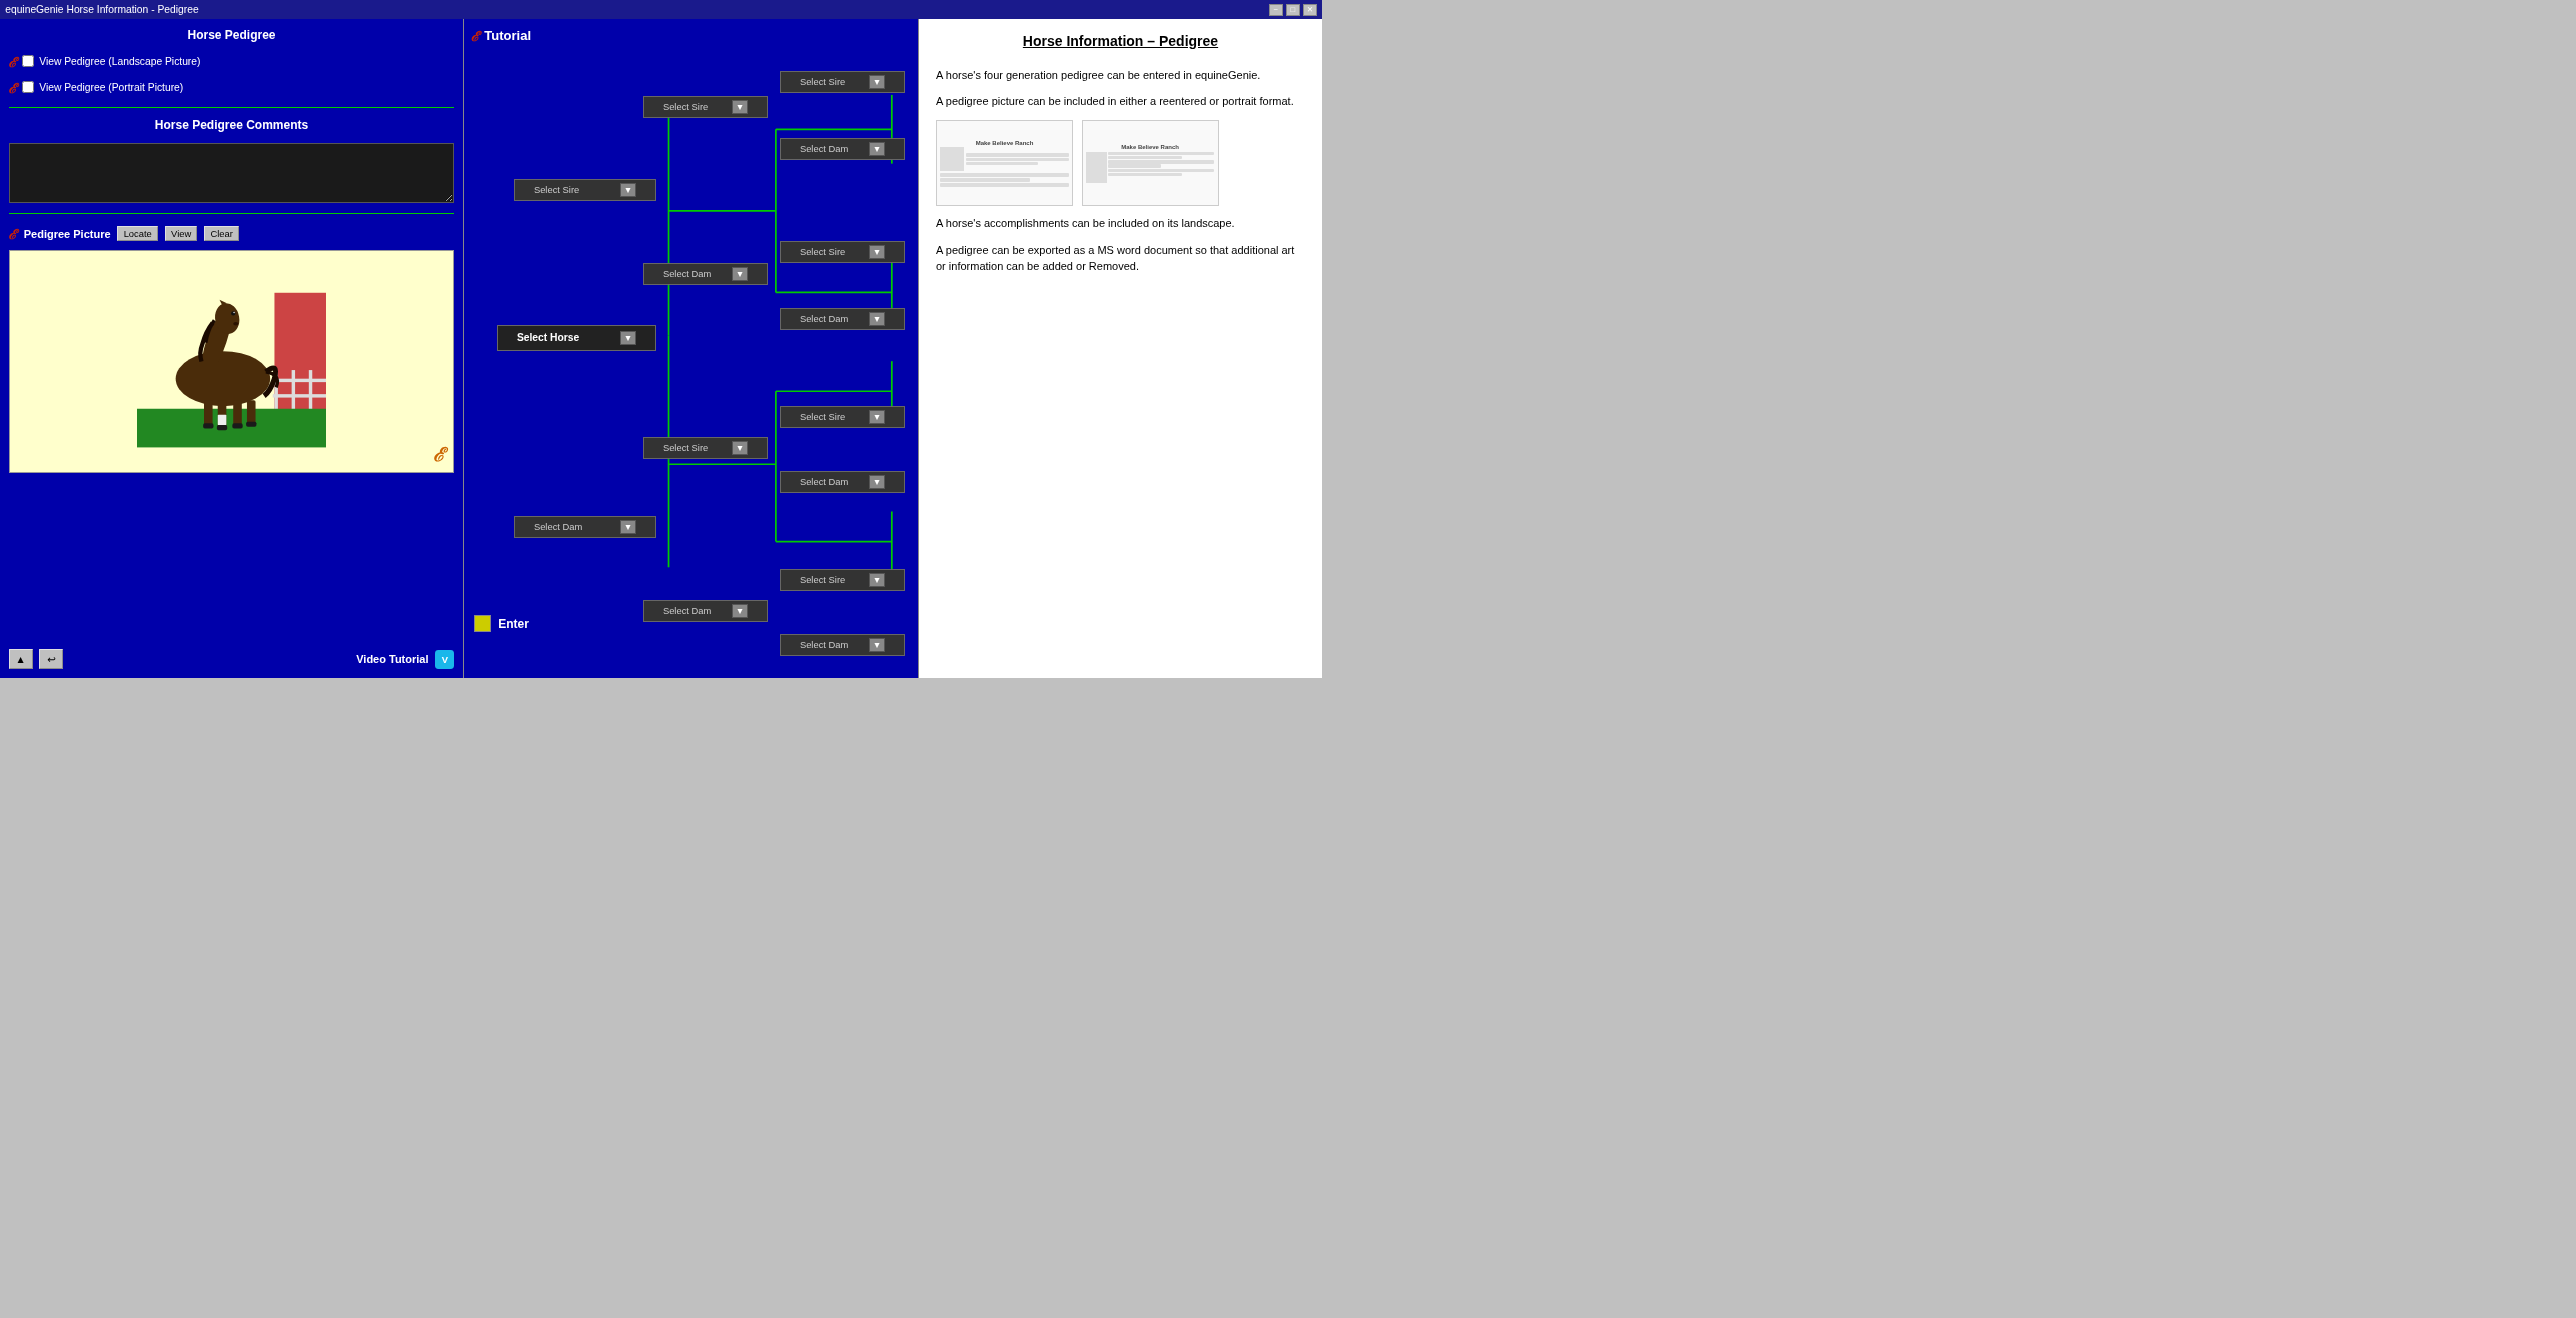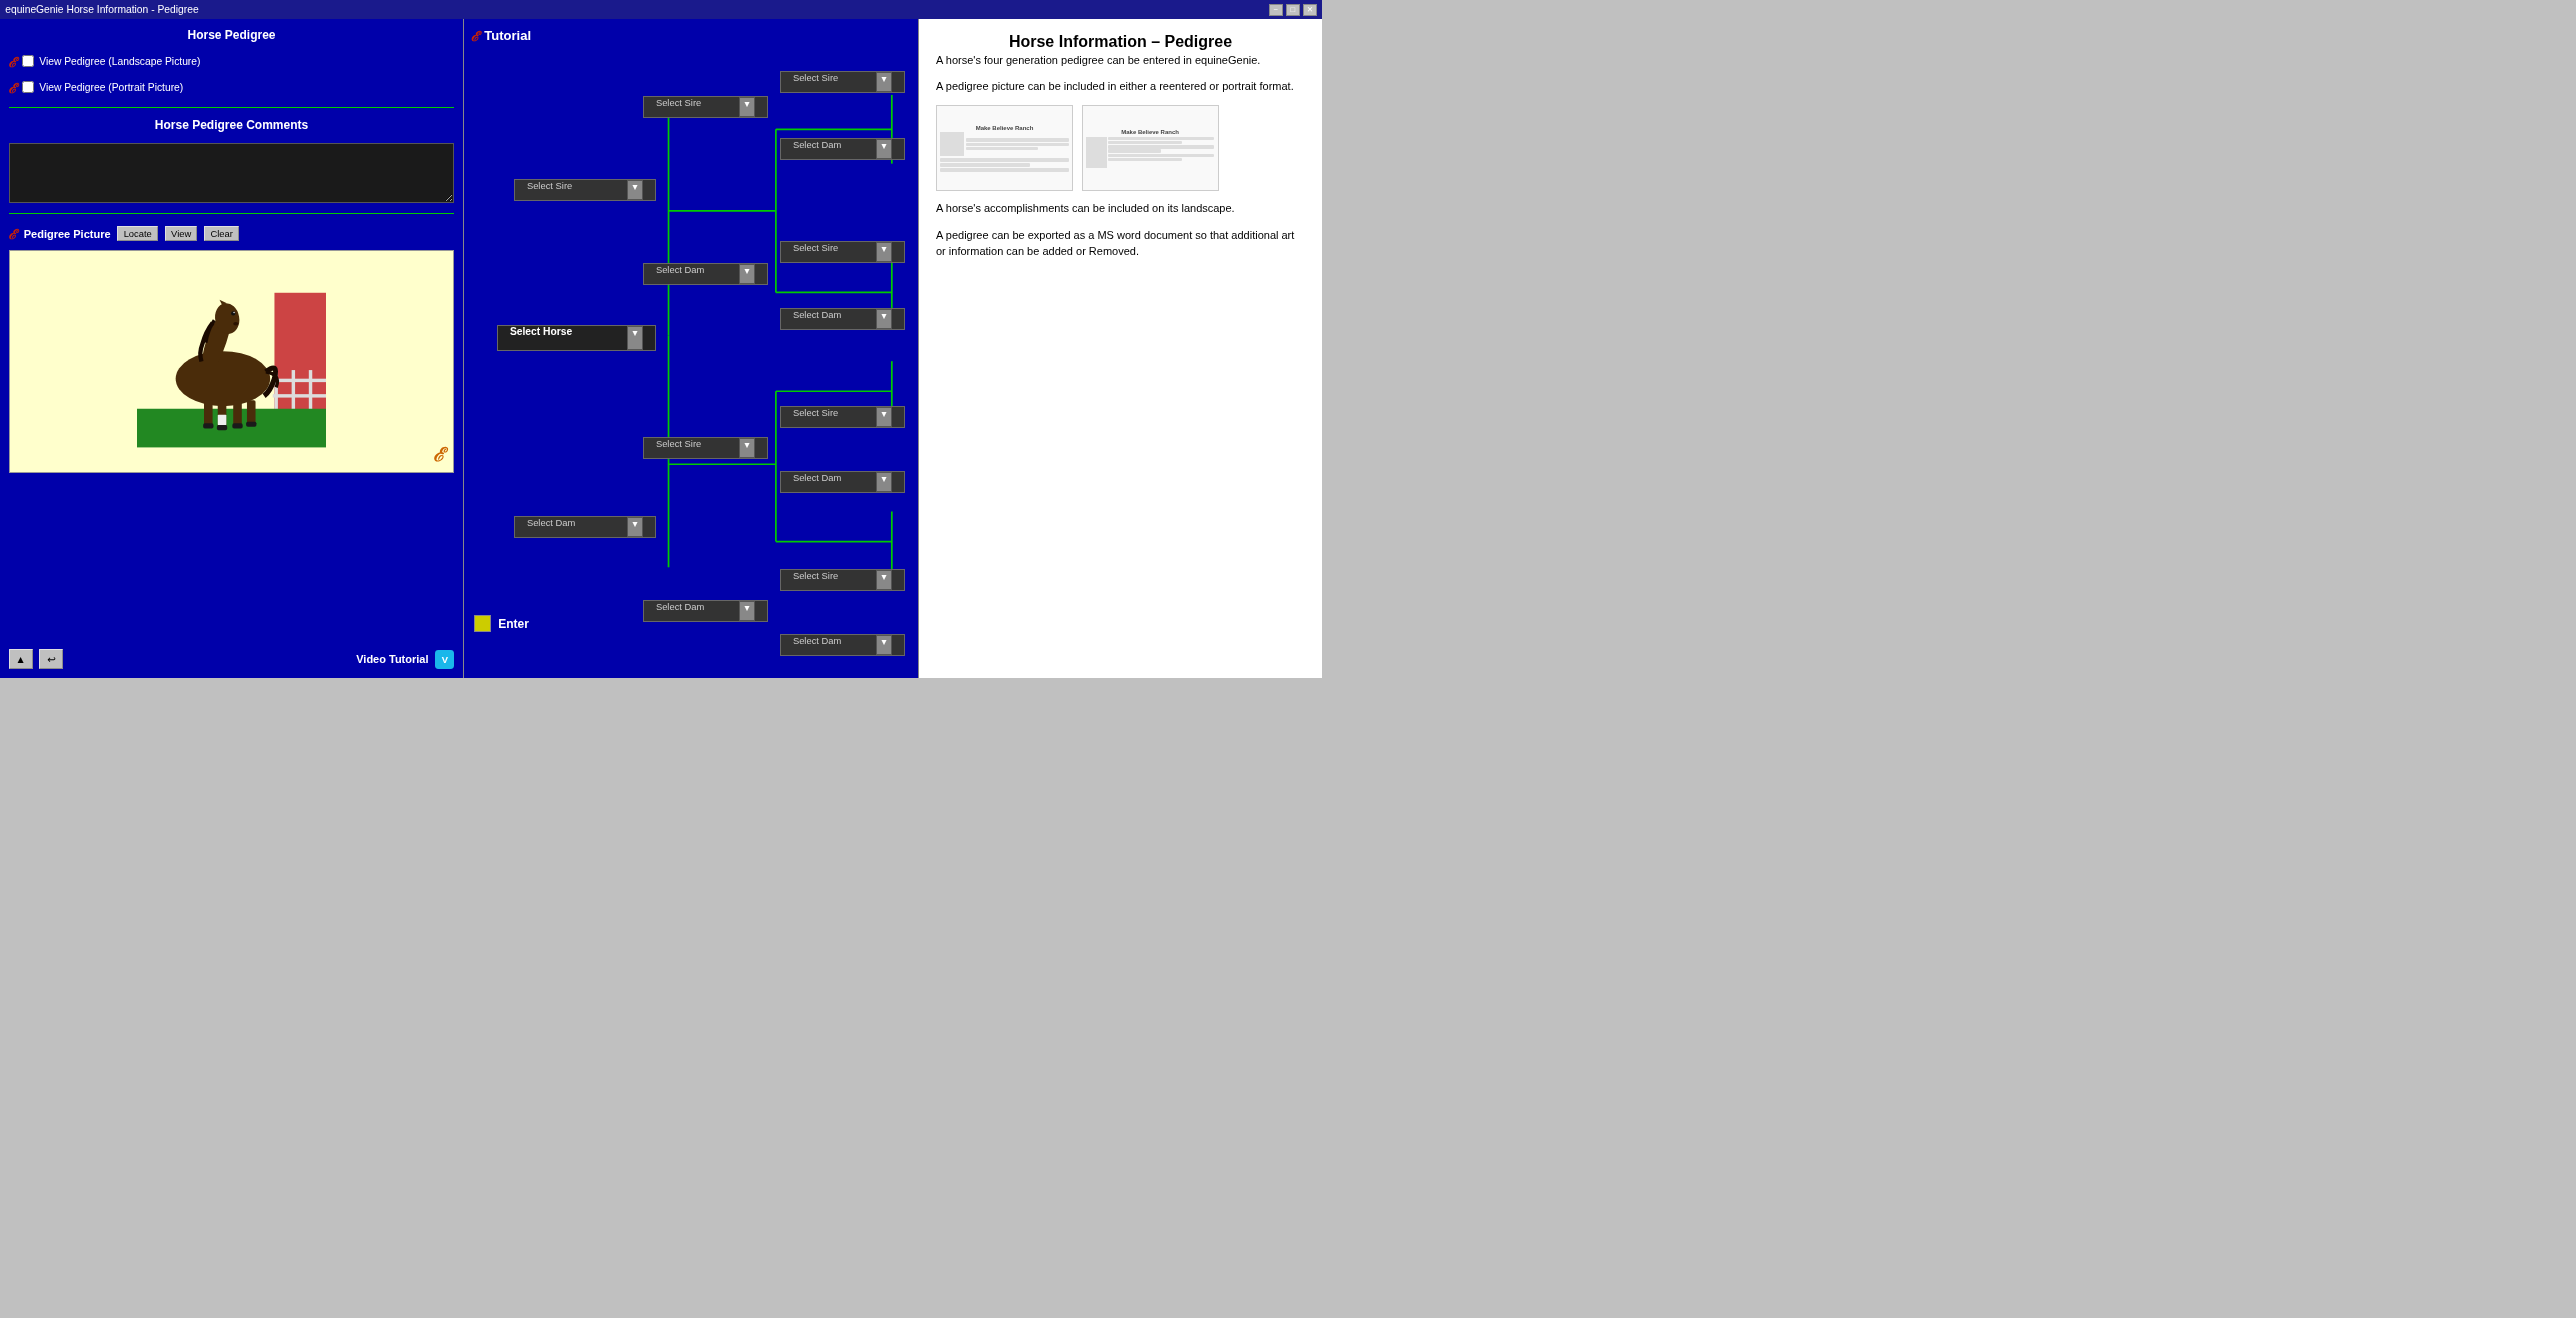--- a/index.html
+++ b/index.html
@@ -215,22 +215,23 @@
       pointer-events: none;
     }
 
     .select-box {
       position: absolute;
       background: #333333;
       border: 0.9px solid #666;
       color: #cccccc;
       font-size: 9.4px;
       display: flex;
+      align-items: center;
       justify-content: space-between;
-      padding: 0 12px;
+      padding: 0 19px;
       height: 22px;
       cursor: pointer;
     }
     .select-box.horse-main {
       background: #222222;
       color: white;
       font-weight: bold;
       font-size: 10.3px;
     }
     .select-arrow {
@@ -262,24 +263,25 @@
     }
 
     
     .right-panel {
       background: white;
       flex: 1;
       padding: 13.7px 17px;
       overflow-y: auto;
     }
     .help-title {
-      font-size: 16px;
+      font-size: 14px;
       font-weight: bold;
       text-align: center;
-      margin-bottom: 1px;
+      margin-bottom: 18px;
+      text-decoration: underline;
     }
     .help-text {
       font-size: 11px;
       line-height: 1.5;
       margin-bottom: 10.3px;
     }
     .help-text em {
       font-style: italic;
     }
     .pedigree-examples {

